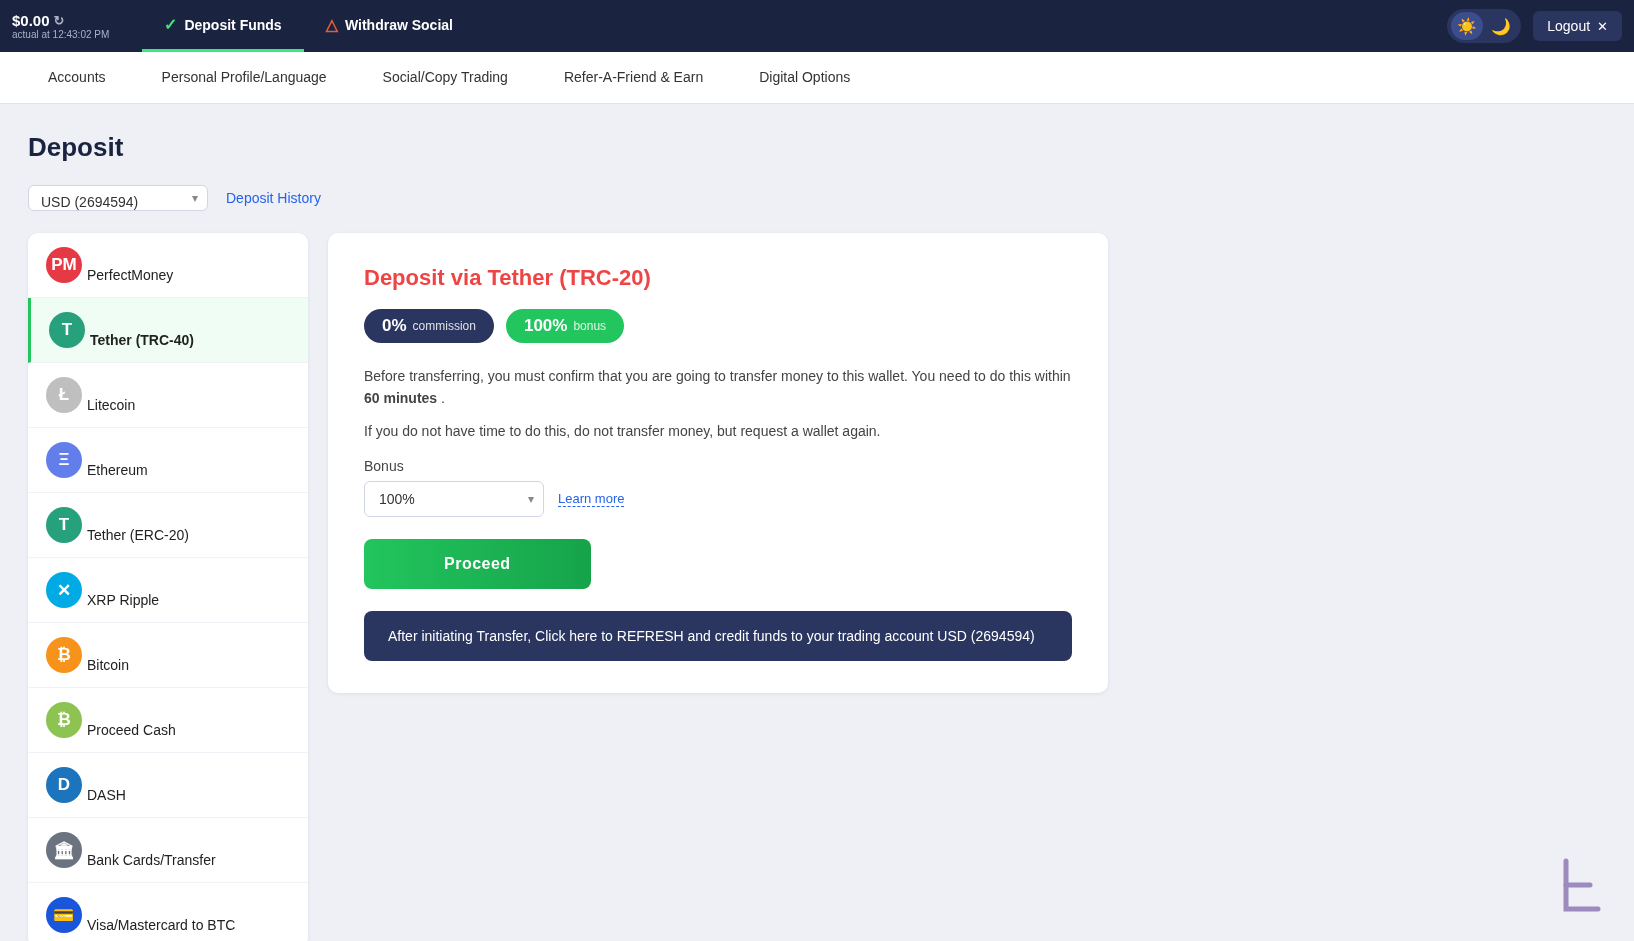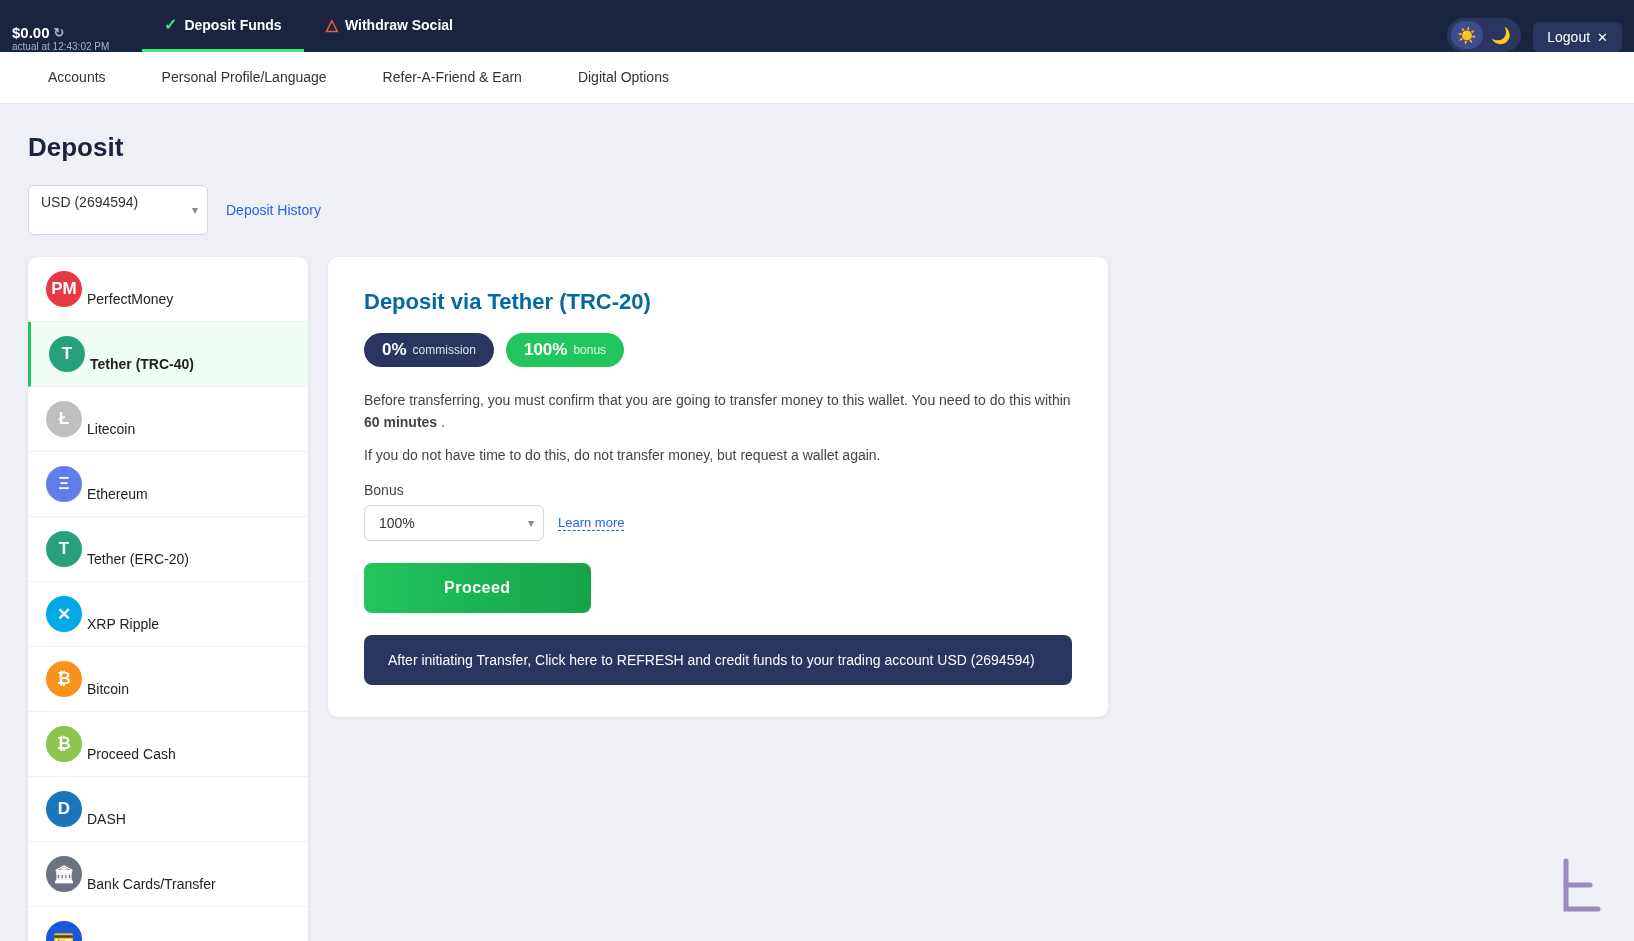--- a/index.html
+++ b/index.html
@@ -2,21 +2,21 @@
 <html><head>
   <meta charset="utf-8">
   <style>
     *, *::before, *::after { box-sizing: border-box; margin: 0; padding: 0; }
     body { font-family: 'Segoe UI', Arial, sans-serif; background: #eef0f5; min-height: 941px; }
 
     
     .topbar {
       background: #1a2340;
       display: flex;
-      align-items: flex-end;
+      align-items: center;
       height: 52px;
       padding: 0 12px;
       gap: 0;
     }
     .topbar-balance {
       color: #fff;
       font-size: 15px;
       font-weight: 700;
       display: flex;
       flex-direction: column;
@@ -113,21 +113,21 @@
       margin-bottom: 22px;
     }
     .select-wrapper {
       position: relative; display: inline-block;
     }
     .select-wrapper select {
       appearance: none;
       background: #fff;
       border: 1px solid #d0d5e8;
       border-radius: 6px;
-      padding: 8px 32px 24px 12px;
+      padding: 8px 32px 0 12px;
       font-size: 14px;
       color: #333;
       min-width: 180px;
       cursor: pointer;
     }
     .select-wrapper .chevron {
       position: absolute; right: 10px; top: 50%; transform: translateY(-50%);
       pointer-events: none; color: #888; font-size: 12px;
     }
     .deposit-history-link {
@@ -183,21 +183,21 @@
     
     .deposit-panel {
       flex: 1;
       background: #fff;
       border-radius: 10px;
       box-shadow: 0 1px 4px rgba(0,0,0,0.07);
       padding: 32px 36px 32px 36px;
       max-width: 780px;
     }
     .deposit-panel-title {
-      font-size: 22px; font-weight: 700; color: #0369a1; margin-bottom: 18px;
+      font-size: 22px; font-weight: 700; color: #ef4444; margin-bottom: 18px;
     }
     .badge-row { display: flex; gap: 12px; margin-bottom: 22px; }
     .badge-dark {
       background: #2a3560;
       color: #fff;
       border-radius: 22px;
       padding: 7px 18px;
       font-size: 14px;
       display: flex; align-items: center; gap: 6px;
     }
@@ -307,20 +307,23 @@
 </div>
 
 <nav class="navbar">
   <div class="nav-item">
     <span>Accounts</span>
   </div>
   <div class="nav-item">
     <span>Personal Profile/Language</span>
   </div>
   <div class="nav-item">
+    <span>Social/Copy Trading</span>
+  </div>
+  <div class="nav-item">
     <span>Refer-A-Friend &amp; Earn</span>
   </div>
   <div class="nav-item">
     <span>Digital Options</span>
   </div>
 </nav>
 
 <div class="main">
   <h1 class="page-title">Deposit</h1>
 

